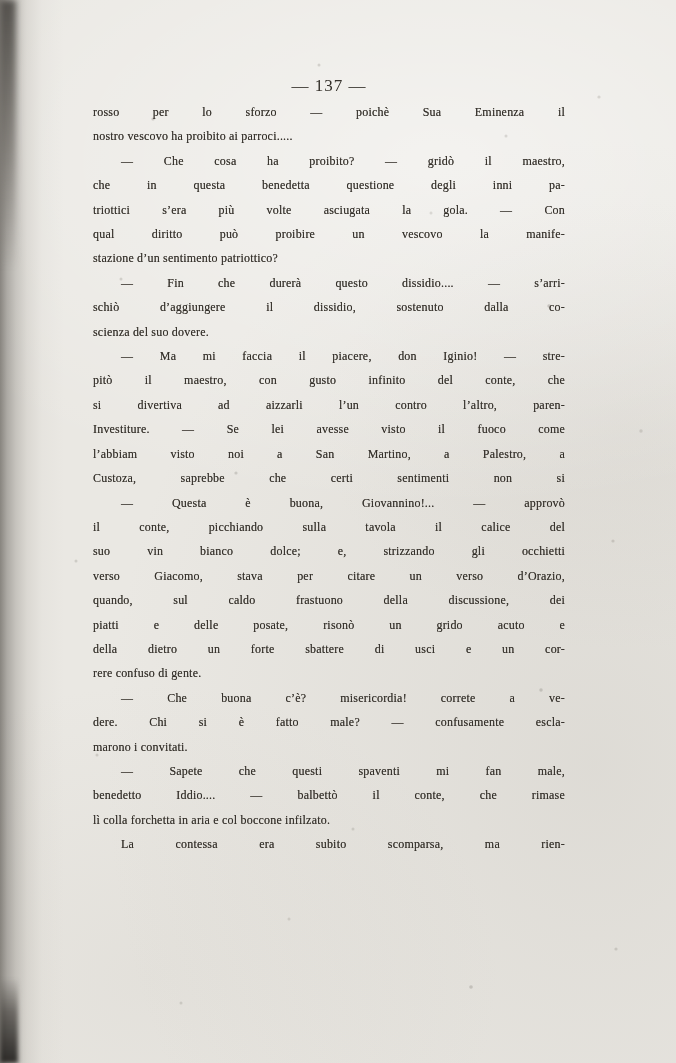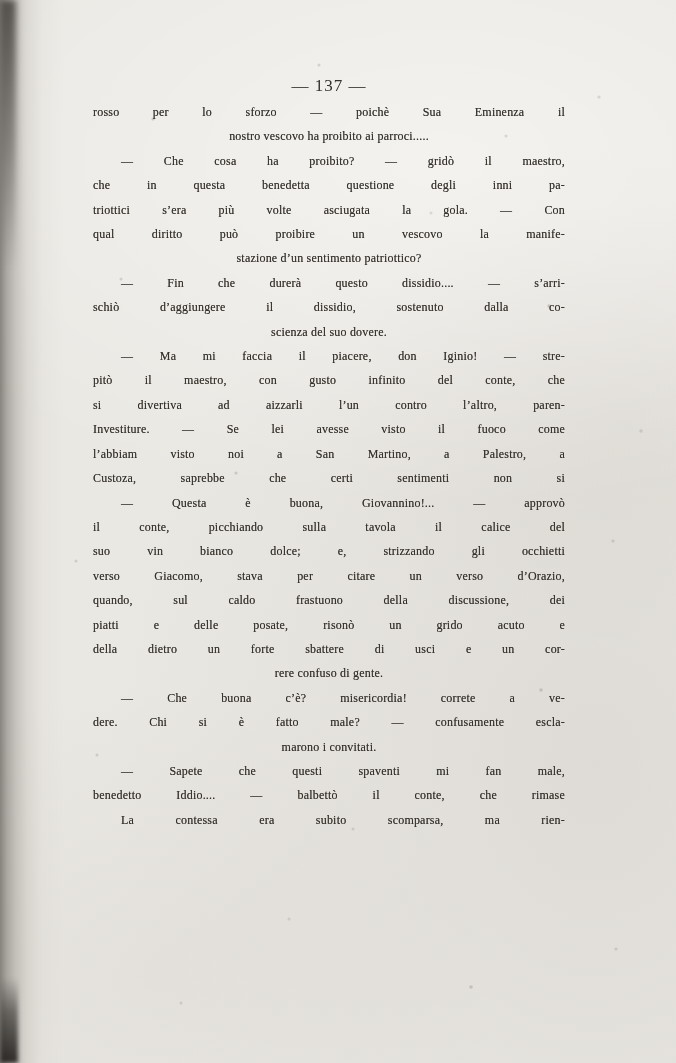--- a/index.html
+++ b/index.html
@@ -89,21 +89,21 @@
     position: absolute;
     left: 93px;
     top: 100px;
     width: 472px;
     font-size: 12px;
     line-height: 24.4px;
     letter-spacing: 0.2px;
     color: #35312b;
     text-shadow: 0 0 0.5px rgba(45,40,34,0.6);
   }
-  .line { text-align: center; }
+  .line { text-align: left; }
   .line.justify {
     text-align: justify;
     text-align-last: justify;
   }
   .line.indent { padding-left: 28px; }
 </style>
 </head>
 <body>
 
 <div class="scan">
@@ -137,15 +137,16 @@
       <div class="line justify">verso Giacomo, stava per citare un verso d’Orazio,</div>
       <div class="line justify">quando, sul caldo frastuono della discussione, dei</div>
       <div class="line justify">piatti e delle posate, risonò un grido acuto e</div>
       <div class="line justify">della dietro un forte sbattere di usci e un cor-</div>
       <div class="line">rere confuso di gente.</div>
       <div class="line justify indent">— Che buona c’è? misericordia! correte a ve-</div>
       <div class="line justify">dere. Chi si è fatto male? — confusamente escla-</div>
       <div class="line">marono i convitati.</div>
       <div class="line justify indent">— Sapete che questi spaventi mi fan male,</div>
       <div class="line justify">benedetto Iddio.... — balbettò il conte, che rimase</div>
+      <div class="line">lì colla forchetta in aria e col boccone infilzato.</div>
       <div class="line justify indent">La contessa era subito scomparsa, ma rien-</div>
     </div>
 </div>
 
 </body></html>

